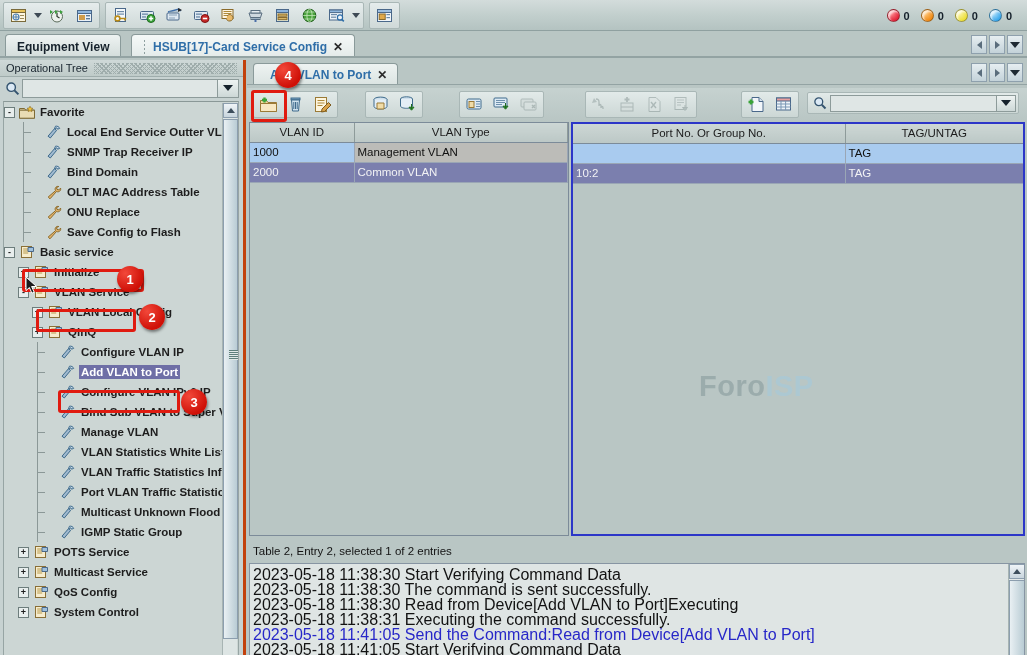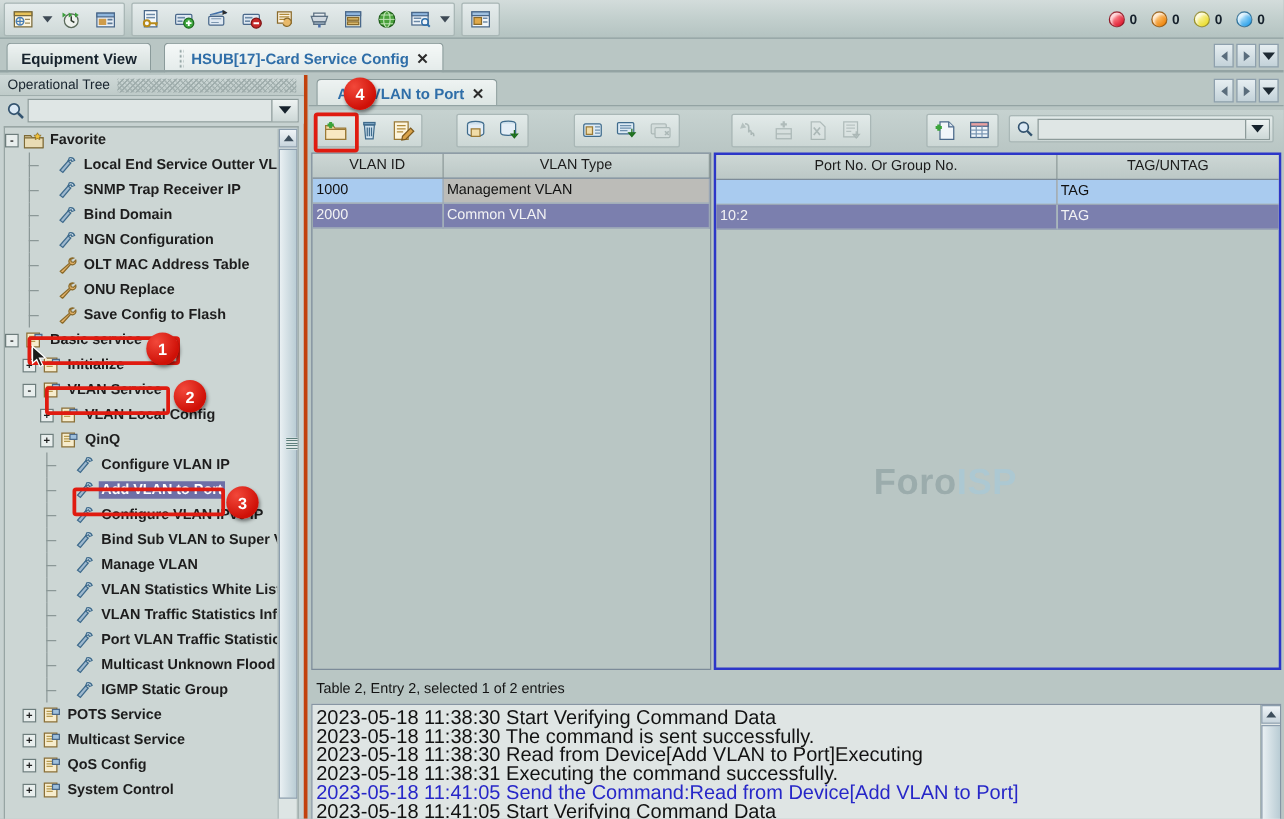--- a/index.html
+++ b/index.html
@@ -433,32 +433,20 @@
             <span class="spacer" style="width:14px"></span>
             <span class="elbow"></span>
             <span class="twisty empty"></span>
             <span class="icn">
               <svg width="16" height="14" viewBox="0 0 16 14">
                 <path d="M9.5 1.2c1.8-.4 3.6.6 4.2 2.2l-2.2.8-.6-1.4-2.5 1z" fill="#cfe0ee" stroke="#3f6b8c"></path>
                 <path d="M8.4 3.8l2.2 1.6L4.3 13 2 11.2z" fill="#9fb9cf" stroke="#3f6b8c"></path>
               </svg>
             </span>
             <span class="lbl">Bind Domain</span>
-          </div>
-          <div class="node">
-            <span class="spacer" style="width:14px"></span>
-            <span class="elbow"></span>
-            <span class="twisty empty"></span>
-            <span class="icn">
-              <svg width="16" height="14" viewBox="0 0 16 14">
-                <path d="M9.5 1.2c1.8-.4 3.6.6 4.2 2.2l-2.2.8-.6-1.4-2.5 1z" fill="#cfe0ee" stroke="#3f6b8c"></path>
-                <path d="M8.4 3.8l2.2 1.6L4.3 13 2 11.2z" fill="#9fb9cf" stroke="#3f6b8c"></path>
-              </svg>
-            </span>
-            <span class="lbl">NGN Configuration</span>
           </div>
           <div class="node">
             <span class="spacer" style="width:14px"></span>
             <span class="elbow"></span>
             <span class="twisty empty"></span>
             <span class="icn">
               <svg width="16" height="14" viewBox="0 0 16 14">
                 <path d="M12.8 1.5c-1.6-.5-3.2.4-3.6 2-.2.8 0 1.5.4 2.1L2.2 12l1.8 1.8 6.5-7.3c.6.3 1.4.4 2.1.2 1.6-.4 2.5-2 2-3.6l-1.8 1.8-1.8-.5-.5-1.8z" fill="#e3b26a" stroke="#8a6a2a"></path>
               </svg>
             </span>

